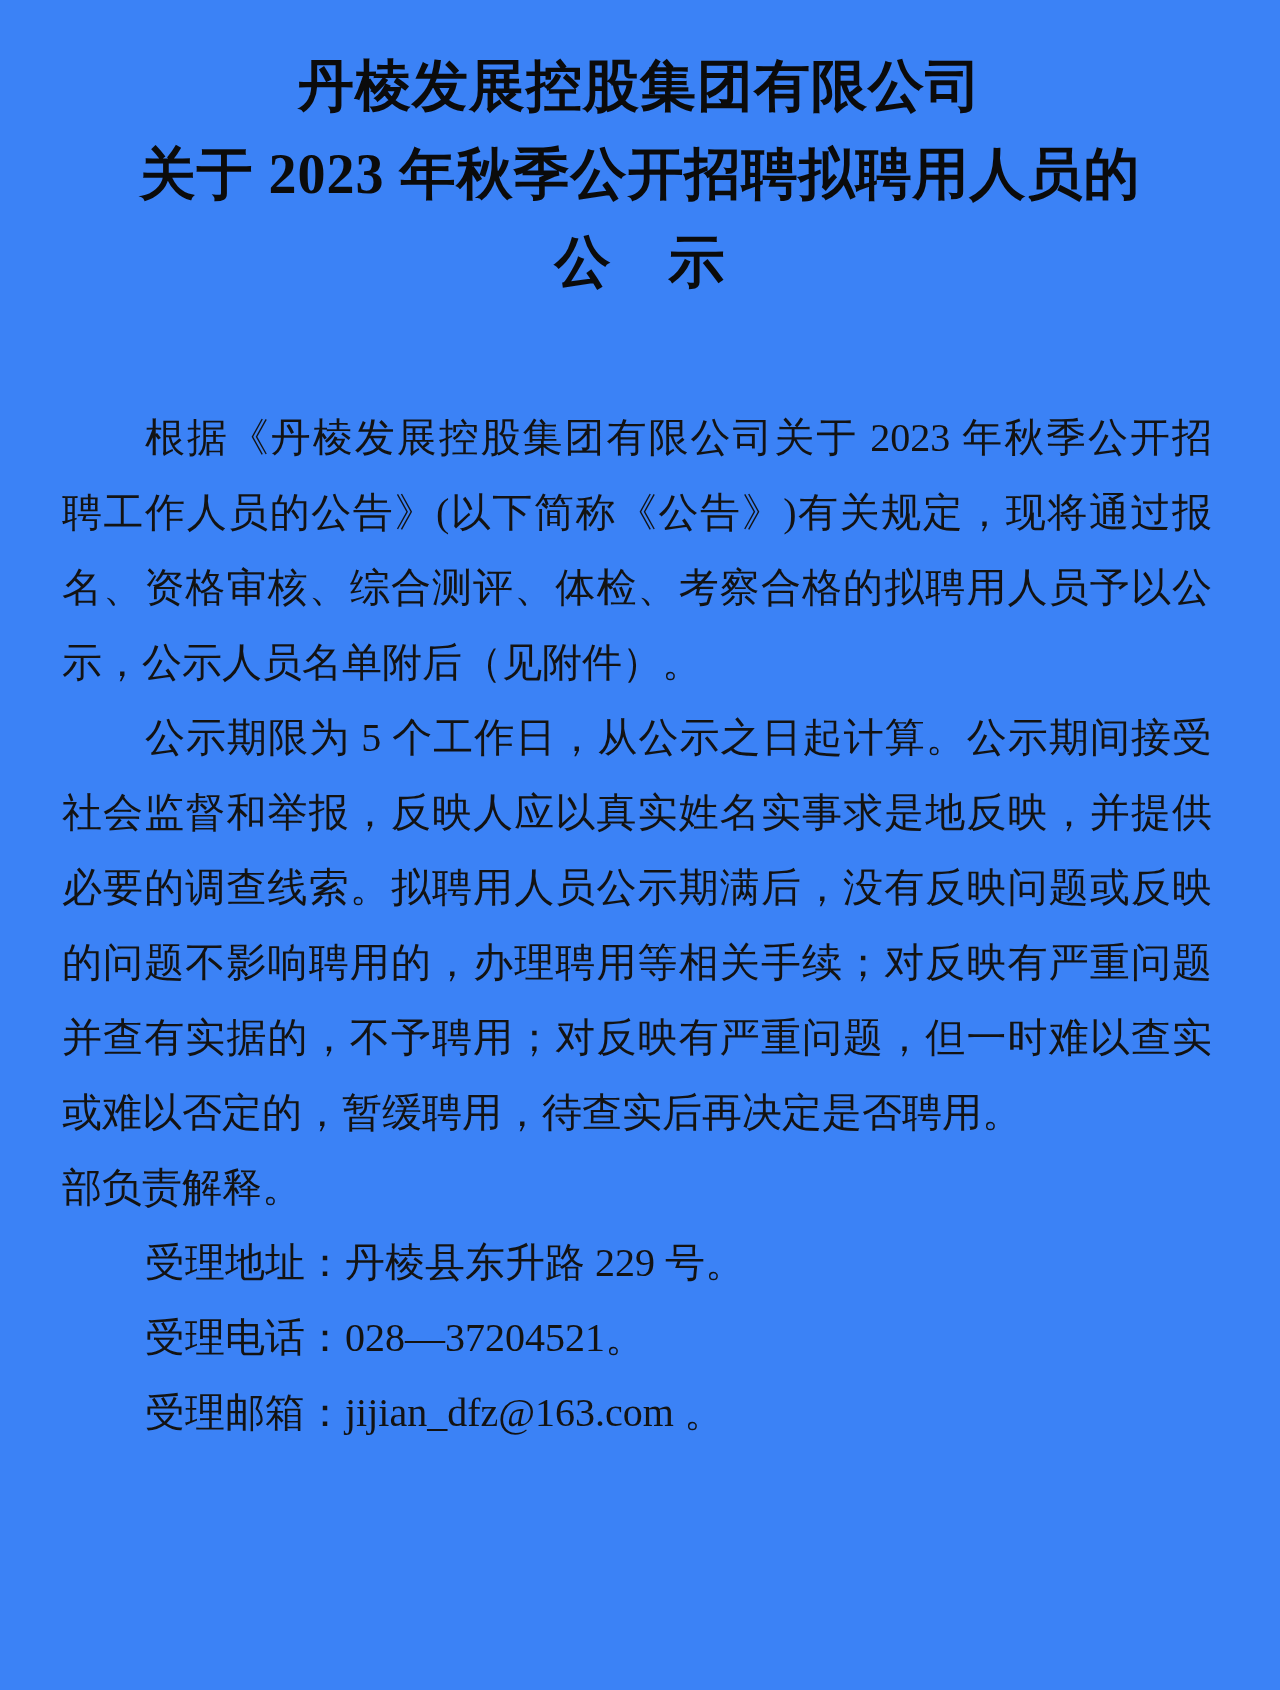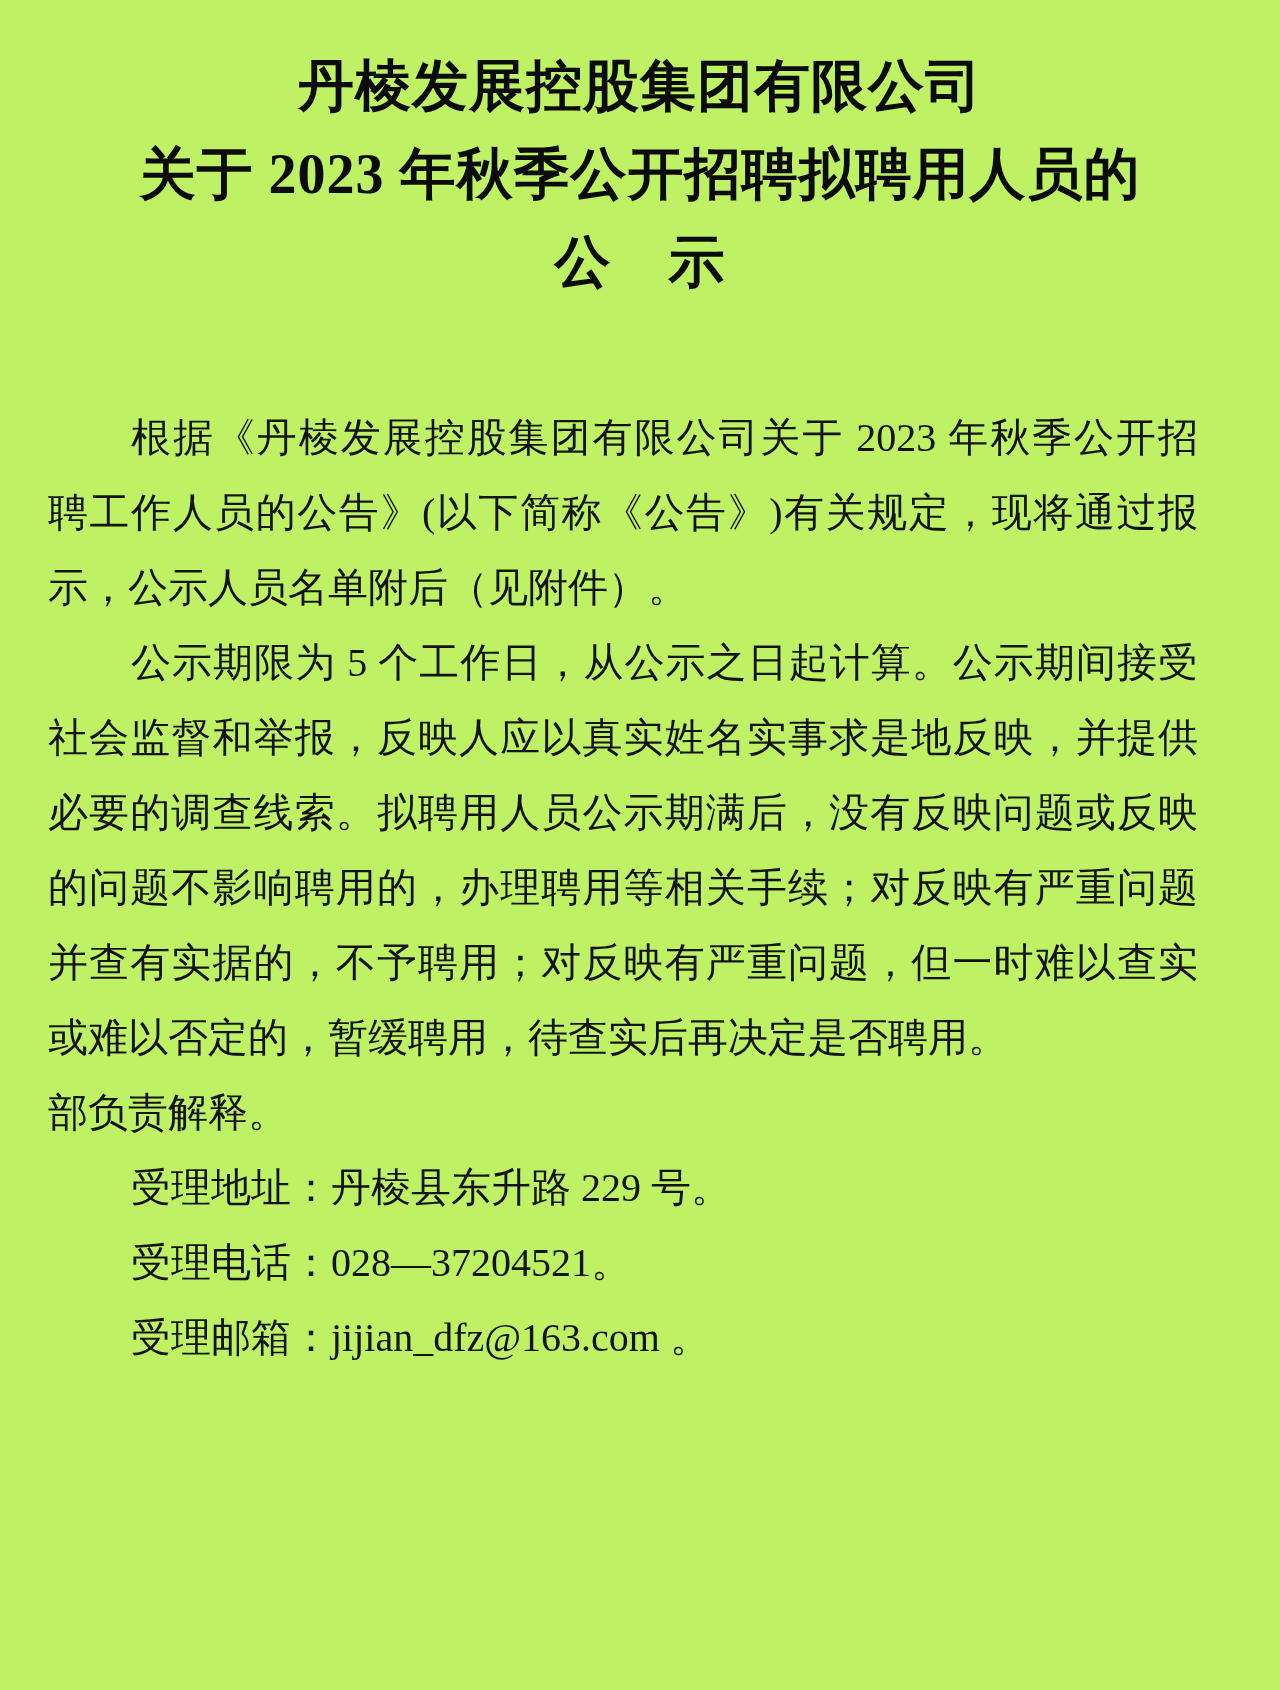--- a/index.html
+++ b/index.html
@@ -2,21 +2,21 @@
 <html><head>
 <meta charset="utf-8">
 <style>
   html, body { margin: 0; padding: 0; }
   body { background: #ffffff; }
 
   .page {
     position: relative;
     width: 1280px;
     height: 1690px;
-    background: #bef264;
+    background: #3b82f6;
     overflow: hidden;
     font-family: "Liberation Serif", "DejaVu Serif", serif;
     color: #111111;
   }
 
   .title-block {
     position: absolute;
     top: 42px;
     left: 0;
     width: 1280px;
@@ -27,21 +27,21 @@
     line-height: 88px;
     font-weight: bold;
     letter-spacing: 1px;
     color: #0b0b0b;
     white-space: nowrap;
   }
 
   .body-block {
     position: absolute;
     top: 400px;
-    left: 48px;
+    left: 62px;
     width: 1150px;
     font-size: 40px;
     line-height: 75px;
     color: #131313;
   }
   .line {
     height: 75px;
     white-space: nowrap;
     overflow: visible;
   }
@@ -63,20 +63,21 @@
 
   <div class="title-block">
     <div class="title-line">丹棱发展控股集团有限公司</div>
     <div class="title-line">关于 2023 年秋季公开招聘拟聘用人员的</div>
     <div class="title-line">公　示</div>
   </div>
 
   <div class="body-block">
     <div class="line j in">根据《丹棱发展控股集团有限公司关于 2023 年秋季公开招</div>
     <div class="line j">聘工作人员的公告》(以下简称《公告》)有关规定，现将通过报</div>
+    <div class="line j">名、资格审核、综合测评、体检、考察合格的拟聘用人员予以公</div>
     <div class="line">示，公示人员名单附后（见附件）。</div>
     <div class="line j in">公示期限为 5 个工作日，从公示之日起计算。公示期间接受</div>
     <div class="line j">社会监督和举报，反映人应以真实姓名实事求是地反映，并提供</div>
     <div class="line j">必要的调查线索。拟聘用人员公示期满后，没有反映问题或反映</div>
     <div class="line j">的问题不影响聘用的，办理聘用等相关手续；对反映有严重问题</div>
     <div class="line j">并查有实据的，不予聘用；对反映有严重问题，但一时难以查实</div>
     <div class="line">或难以否定的，暂缓聘用，待查实后再决定是否聘用。</div>
     <div class="line">部负责解释。</div>
     <div class="line in">受理地址：丹棱县东升路 229 号。</div>
     <div class="line in">受理电话：028—37204521。</div>

